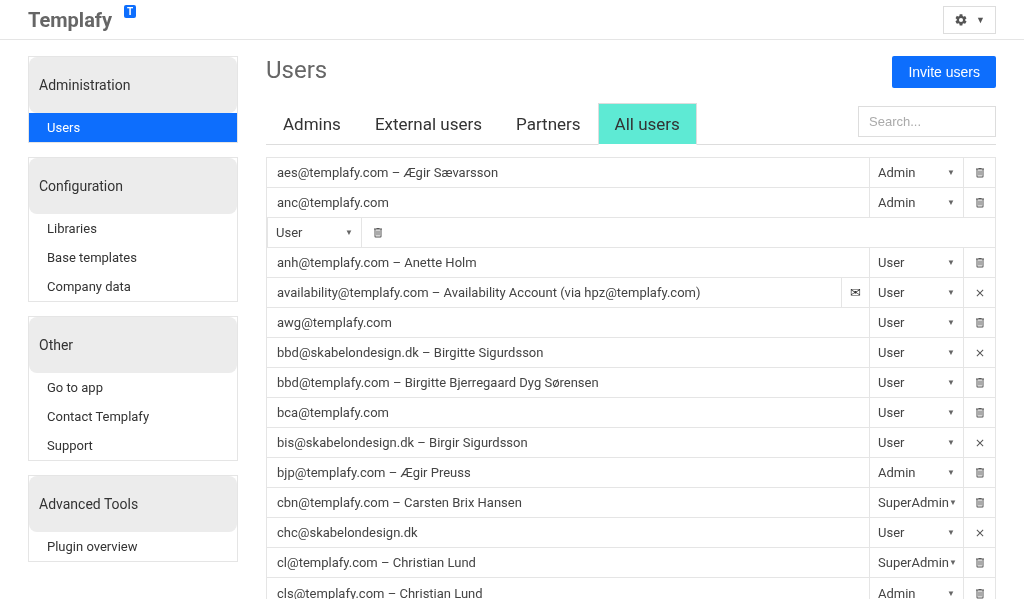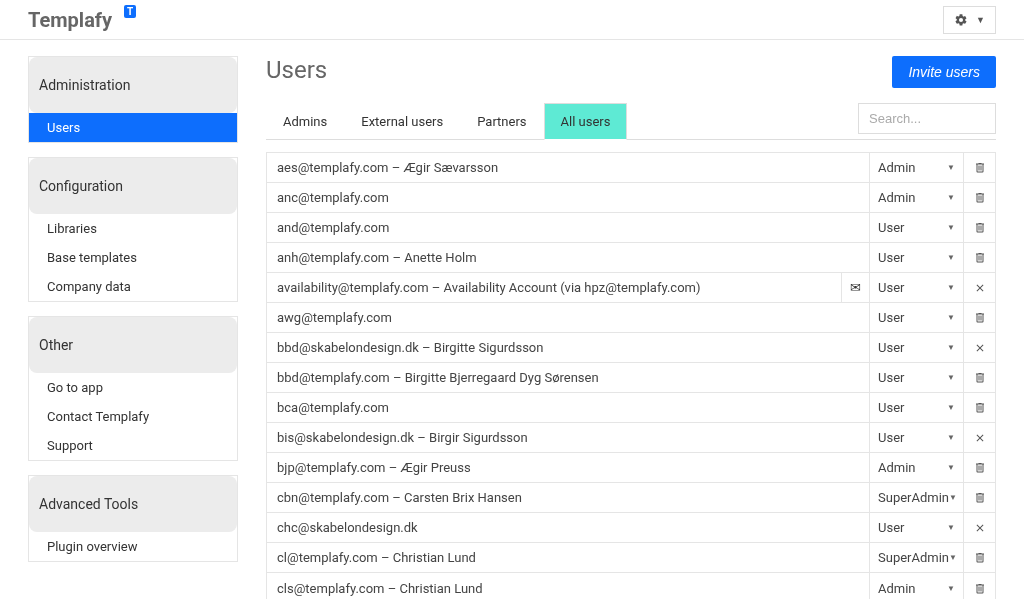--- a/index.html
+++ b/index.html
@@ -95,36 +95,35 @@
     color: #666;
   }
   .invite-btn {
     background: #0d6efd;
     color: #fff;
     border: none;
     padding: 8px 16px;
     font-size: 14px;
     cursor: pointer;
     border-radius: 2px;
-    font-style: italic;
   }
 
   
   .tabs-row {
     display: flex;
     align-items: center;
     justify-content: space-between;
     border-bottom: 1px solid #ddd;
   }
   .tabs {
     display: flex;
   }
   .tab {
     padding: 10px 16px;
-    font-size: 13px;
+    font-size: 17px;
     color: #333;
     cursor: pointer;
     border: 1px solid transparent;
     border-bottom: none;
     position: relative;
     top: 1px;
   }
   .tab.active {
     border-color: #ddd;
     background: #5eead4;
@@ -291,21 +290,20 @@
           </div>
           <div class="cell cell-action">
             <span>
               <svg width="12" height="13" viewBox="0 0 24 24" fill="currentColor">
                 <path d="M9 3V4H4V6H5V20A2 2 0 0 0 7 22H17A2 2 0 0 0 19 20V6H20V4H15V3H9M7 6H17V20H7V6M9 8V18H11V8H9M13 8V18H15V8H13Z"></path>
               </svg>
             </span>
           </div>
         </div>
         <div class="user-row">
-          <div class="cell cell-email">and@templafy.com</div>
           <div class="cell cell-role">
             <span>User</span>
             <span class="role-caret">▼</span>
           </div>
           <div class="cell cell-action">
             <span>
               <svg width="12" height="13" viewBox="0 0 24 24" fill="currentColor">
                 <path d="M9 3V4H4V6H5V20A2 2 0 0 0 7 22H17A2 2 0 0 0 19 20V6H20V4H15V3H9M7 6H17V20H7V6M9 8V18H11V8H9M13 8V18H15V8H13Z"></path>
               </svg>
             </span>

